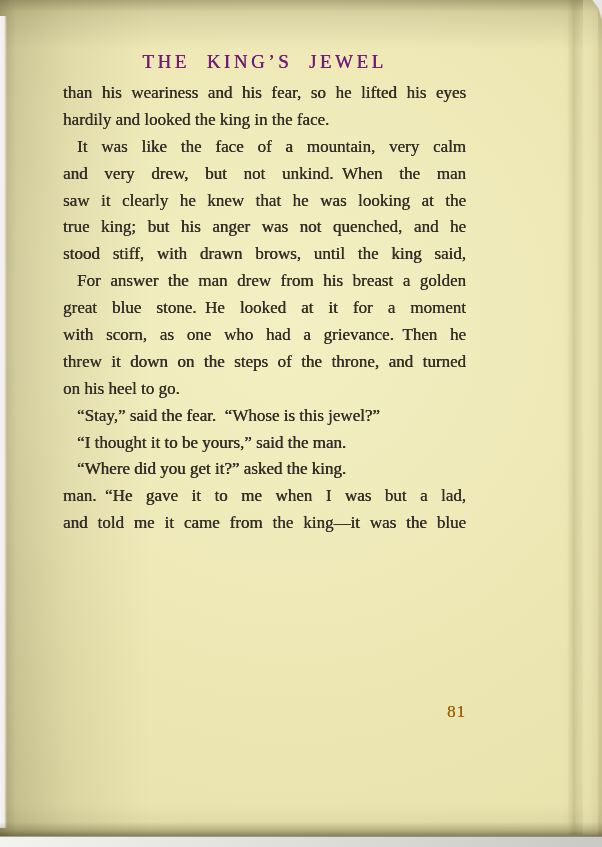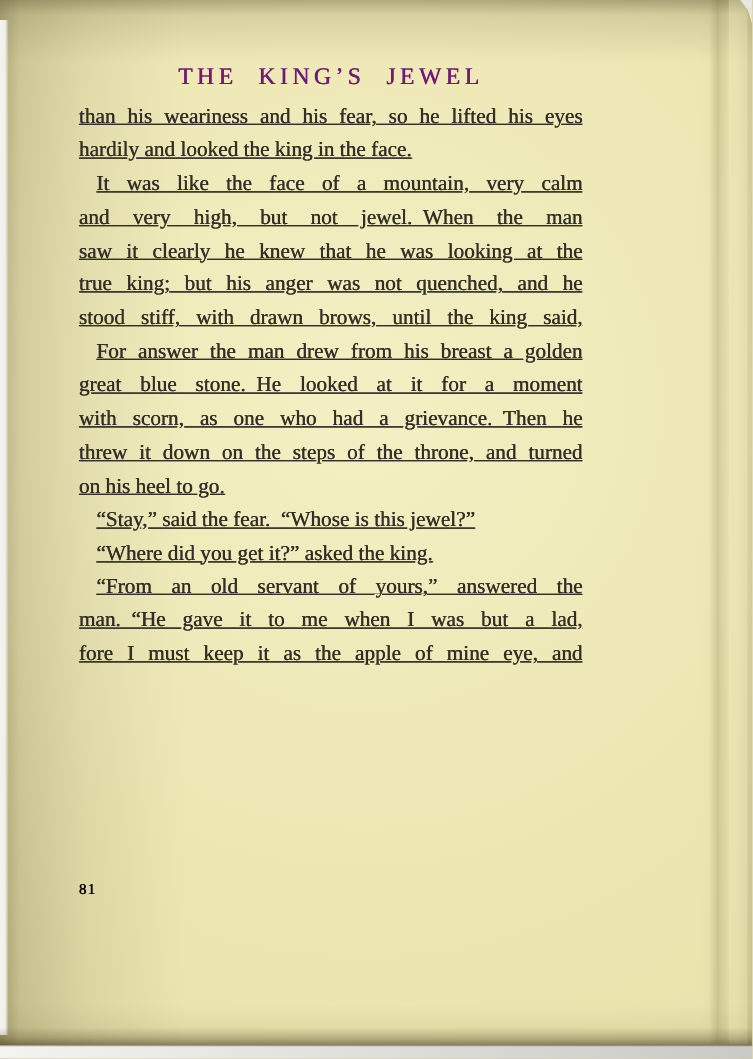--- a/index.html
+++ b/index.html
@@ -63,58 +63,58 @@
     text-shadow:0.4px 0 currentColor;
   }
   .text-block{
     position:absolute;left:63px;top:80px;width:403px;
     font-size:17px;color:#332f27;
     text-shadow:0.35px 0 currentColor;
   }
   .line{
     height:26.9px;line-height:26.9px;
     text-align:justify;text-align-last:justify;
-    overflow:hidden;white-space:nowrap;text-decoration:underline;
+    overflow:hidden;white-space:nowrap;
   }
   .line.just{white-space:normal;}
   .line.ragged{text-align:left;text-align-last:left;}
   .line.indent{text-indent:14px;}
   .pagenum{
     position:absolute;left:63px;top:698px;width:403px;
-    font-size:12px;line-height:27px;text-align:left;
-    letter-spacing:1px;color:#000000;
+    font-size:17px;line-height:27px;text-align:right;
+    letter-spacing:1px;color:#a16207;
     text-shadow:0.35px 0 currentColor;
   }
 </style>
 </head>
 <body>
 
 <div class="scan">
   <div class="paper"></div>
   <div class="left-edge"></div>
   <div class="crease"></div>
   <div class="right-strip"></div>
   <div class="corner-sliver"></div>
   <div class="bottom-shadow"></div>
   <div class="bottom-strip"></div>
 
   <div class="title">THE KING’S JEWEL</div>
   <div class="text-block">
       <div class="line just">than his weariness and his fear, so he lifted his eyes</div>
       <div class="line ragged">hardily and looked the king in the face.</div>
       <div class="line just indent">It was like the face of a mountain, very calm</div>
-      <div class="line just">and very high, but not jewel. When the man</div>
+      <div class="line just">and very drew, but not unkind. When the man</div>
       <div class="line just">saw it clearly he knew that he was looking at the</div>
       <div class="line just">true king; but his anger was not quenched, and he</div>
       <div class="line just">stood stiff, with drawn brows, until the king said,</div>
       <div class="line just indent">For answer the man drew from his breast a golden</div>
       <div class="line just">great blue stone. He looked at it for a moment</div>
       <div class="line just">with scorn, as one who had a grievance. Then he</div>
       <div class="line just">threw it down on the steps of the throne, and turned</div>
       <div class="line ragged">on his heel to go.</div>
       <div class="line ragged indent">“Stay,” said the fear. “Whose is this jewel?”</div>
+      <div class="line ragged indent">“I thought it to be yours,” said the man.</div>
       <div class="line ragged indent">“Where did you get it?” asked the king.</div>
-      <div class="line just indent">“From an old servant of yours,” answered the</div>
       <div class="line just">man. “He gave it to me when I was but a lad,</div>
-      <div class="line just">fore I must keep it as the apple of mine eye, and</div>
+      <div class="line just">and told me it came from the king—it was the blue</div>
     </div>
   <div class="pagenum">81</div>
 </div>
 
 </body></html>

